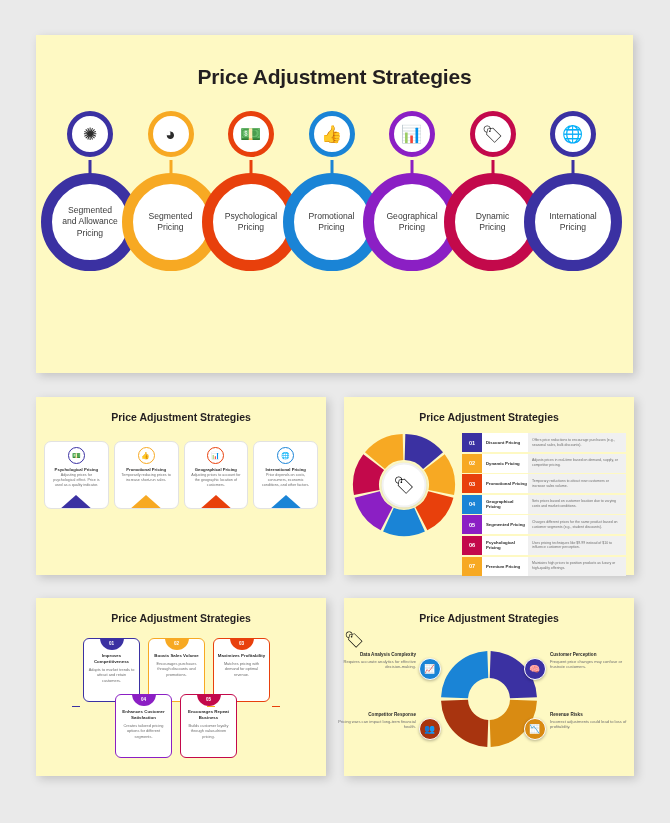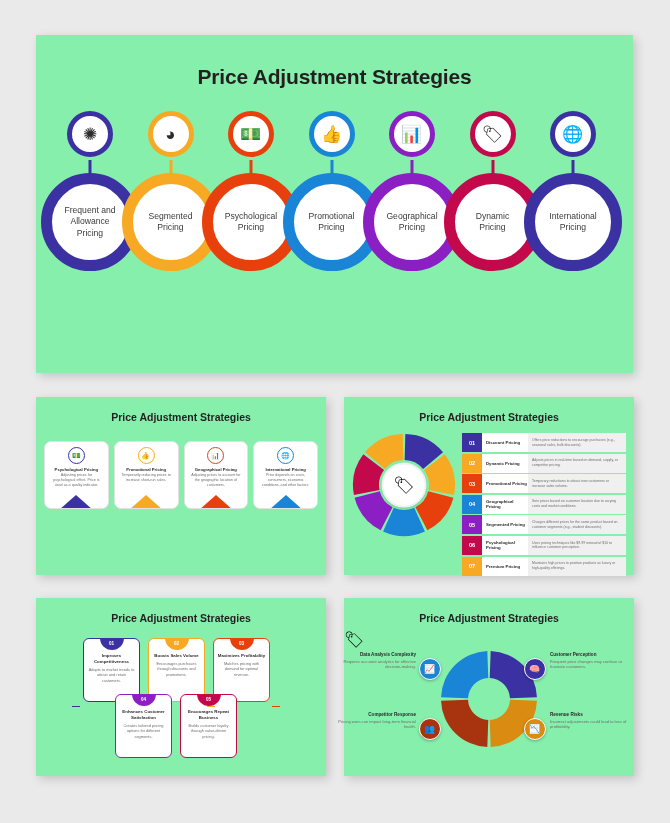--- a/index.html
+++ b/index.html
@@ -6,21 +6,21 @@
   html, body {
     width: 670px; height: 823px;
     background: #eaeaea;
     font-family: "Liberation Sans", sans-serif;
     overflow: hidden;
   }
   .stage { position: relative; width: 670px; height: 823px; }
 
   .card {
     position: absolute;
-    background: #86efac;
+    background: #fef9c3;
     box-shadow: 3px 3px 9px rgba(0,0,0,0.17);
   }
 
   
   #main-slide { left: 36px; top: 35px; width: 597px; height: 338px; }
   .main-title {
     text-align: center;
     font-size: 21px;
     font-weight: bold;
     color: #231f20;
@@ -185,21 +185,21 @@
 <div class="stage">
 
   <div class="card" id="main-slide">
     <div class="main-title">Price Adjustment Strategies</div>
     <div class="chain" id="chain">
         <div class="node" style="left: 11px;">
           <div class="pin" style="color:#3b31a2;border:5px solid #3b31a2">
             <span class="glyph">✺</span>
           </div>
           <div class="big" style="border:11px solid #3b31a2">
-            <span>Frequent and Allowance Pricing</span>
+            <span>Segmented and Allowance Pricing</span>
           </div>
         </div>
         <div class="node" style="left: 91.5px;">
           <div class="pin" style="color:#f7a923;border:5px solid #f7a923">
             <span class="glyph">◕</span>
           </div>
           <div class="big" style="border:11px solid #f7a923">
             <span>Segmented Pricing</span>
           </div>
         </div>

